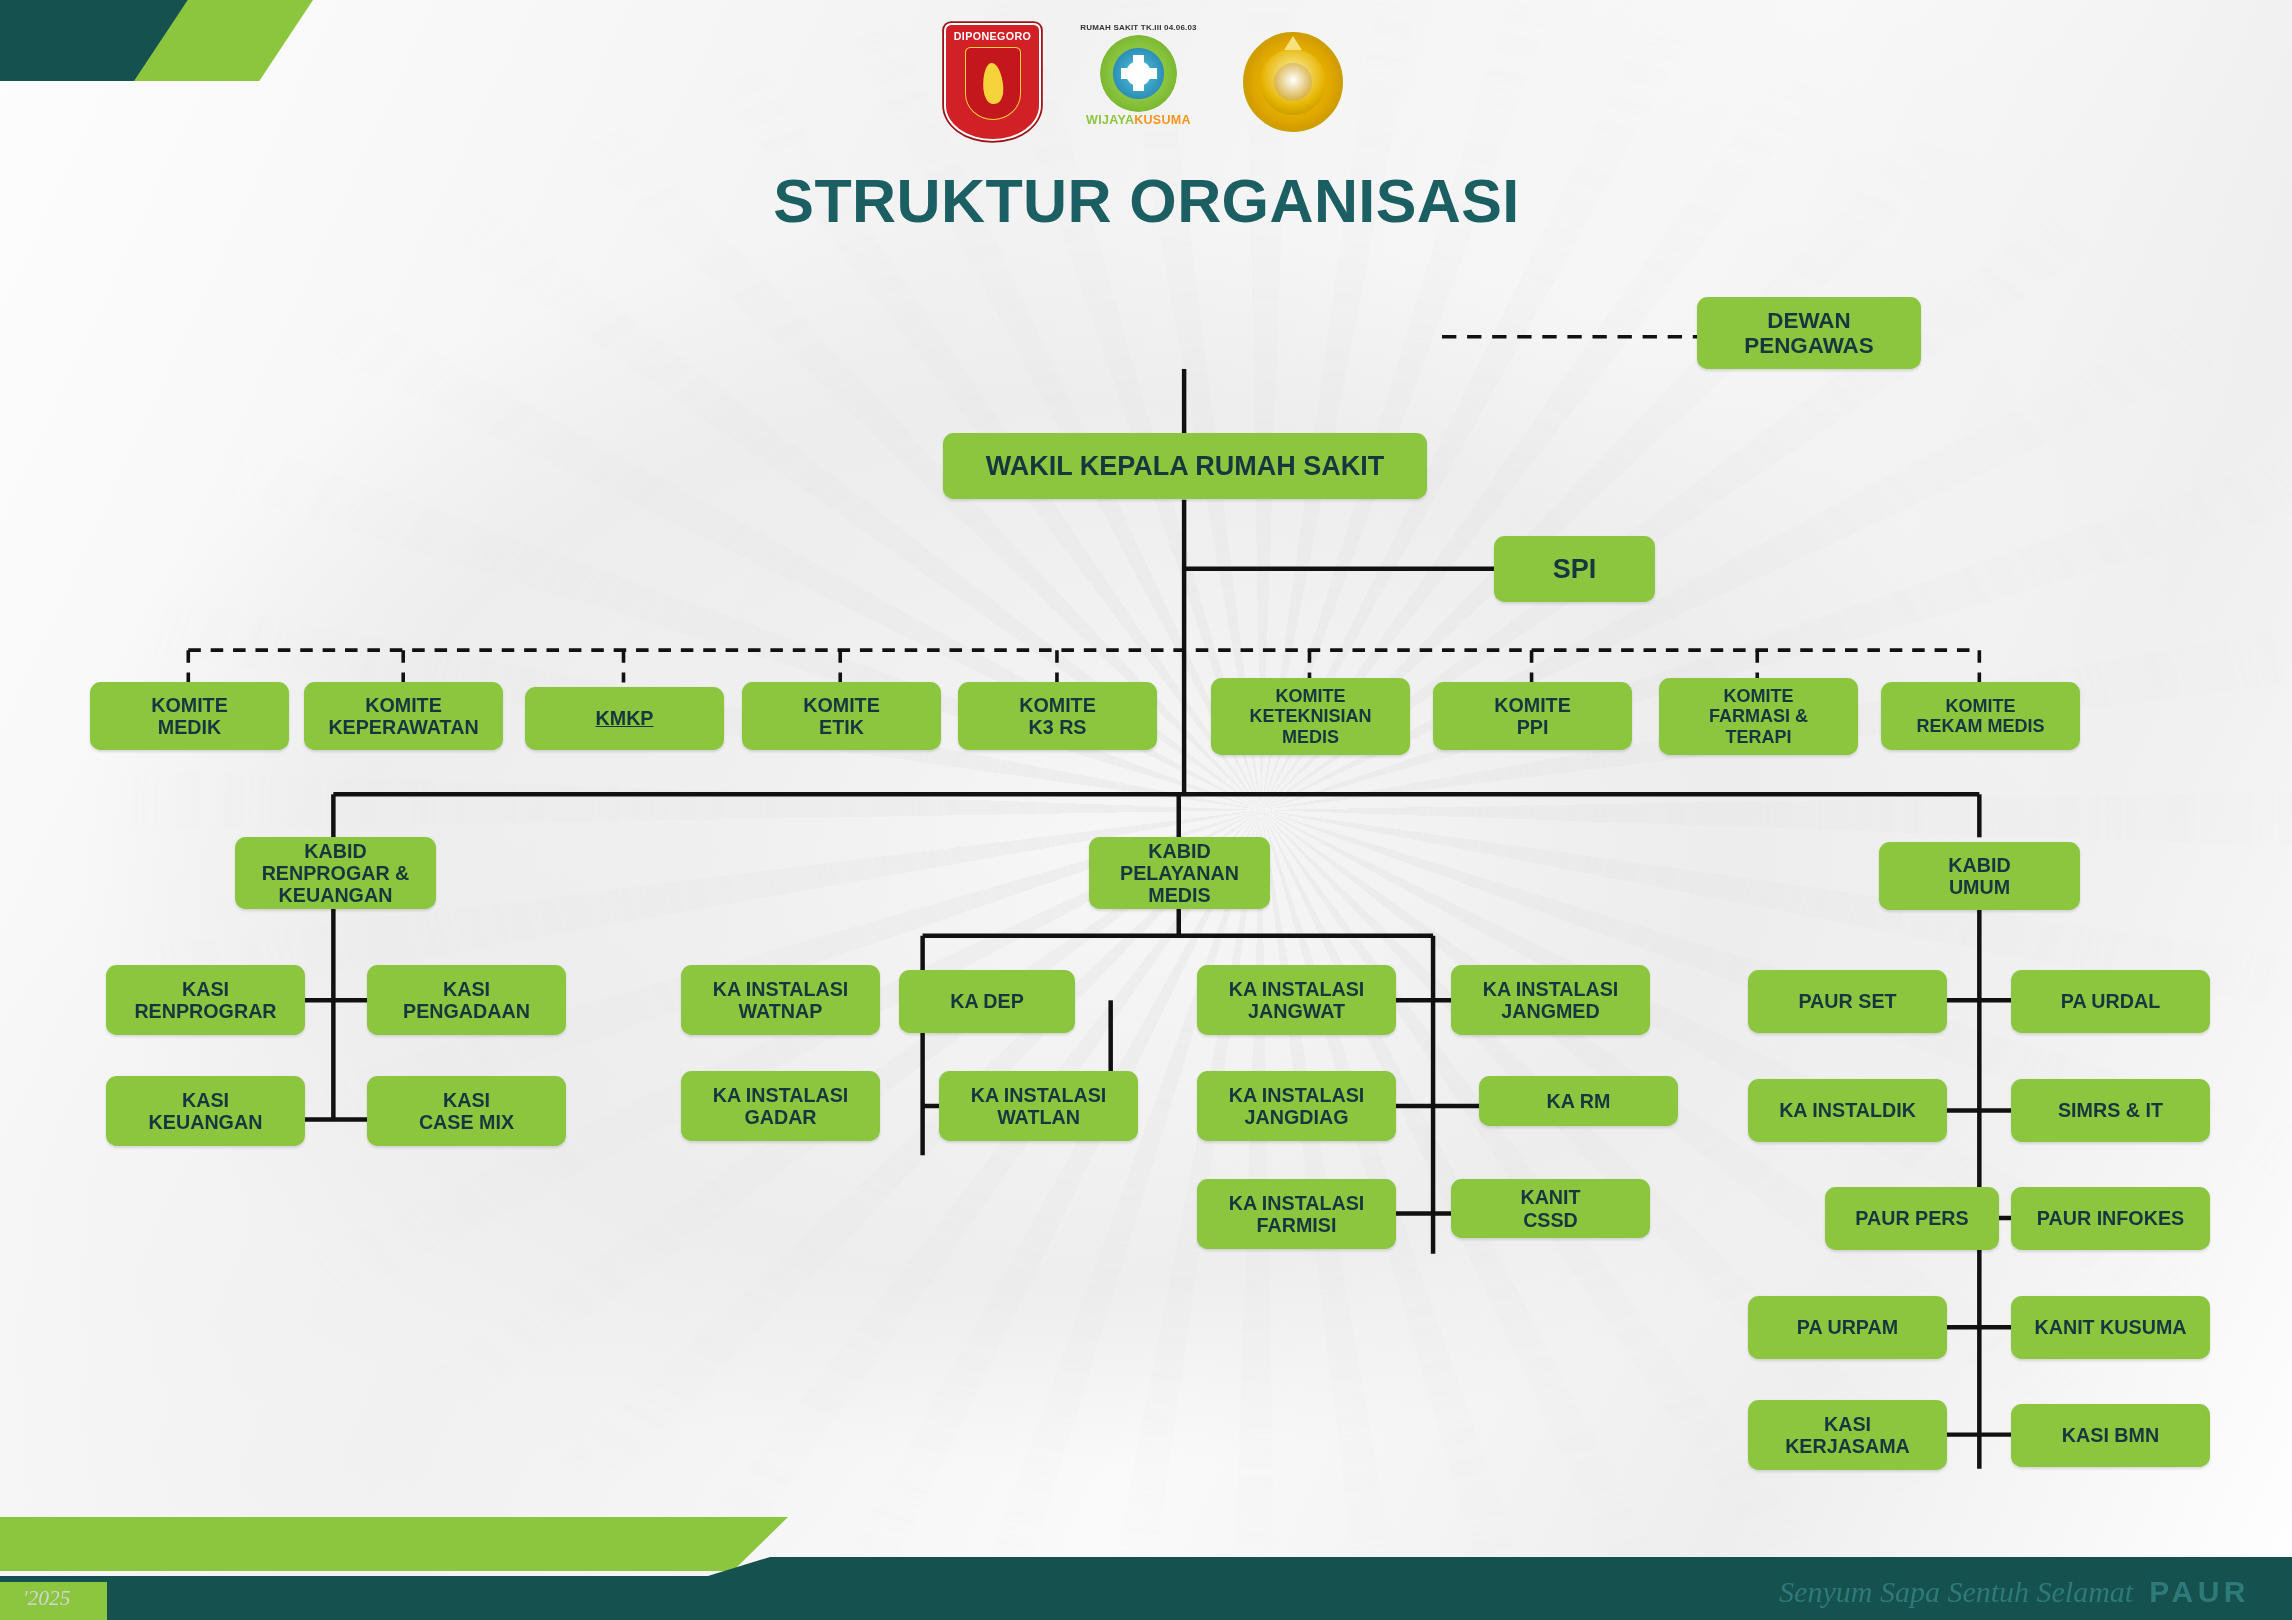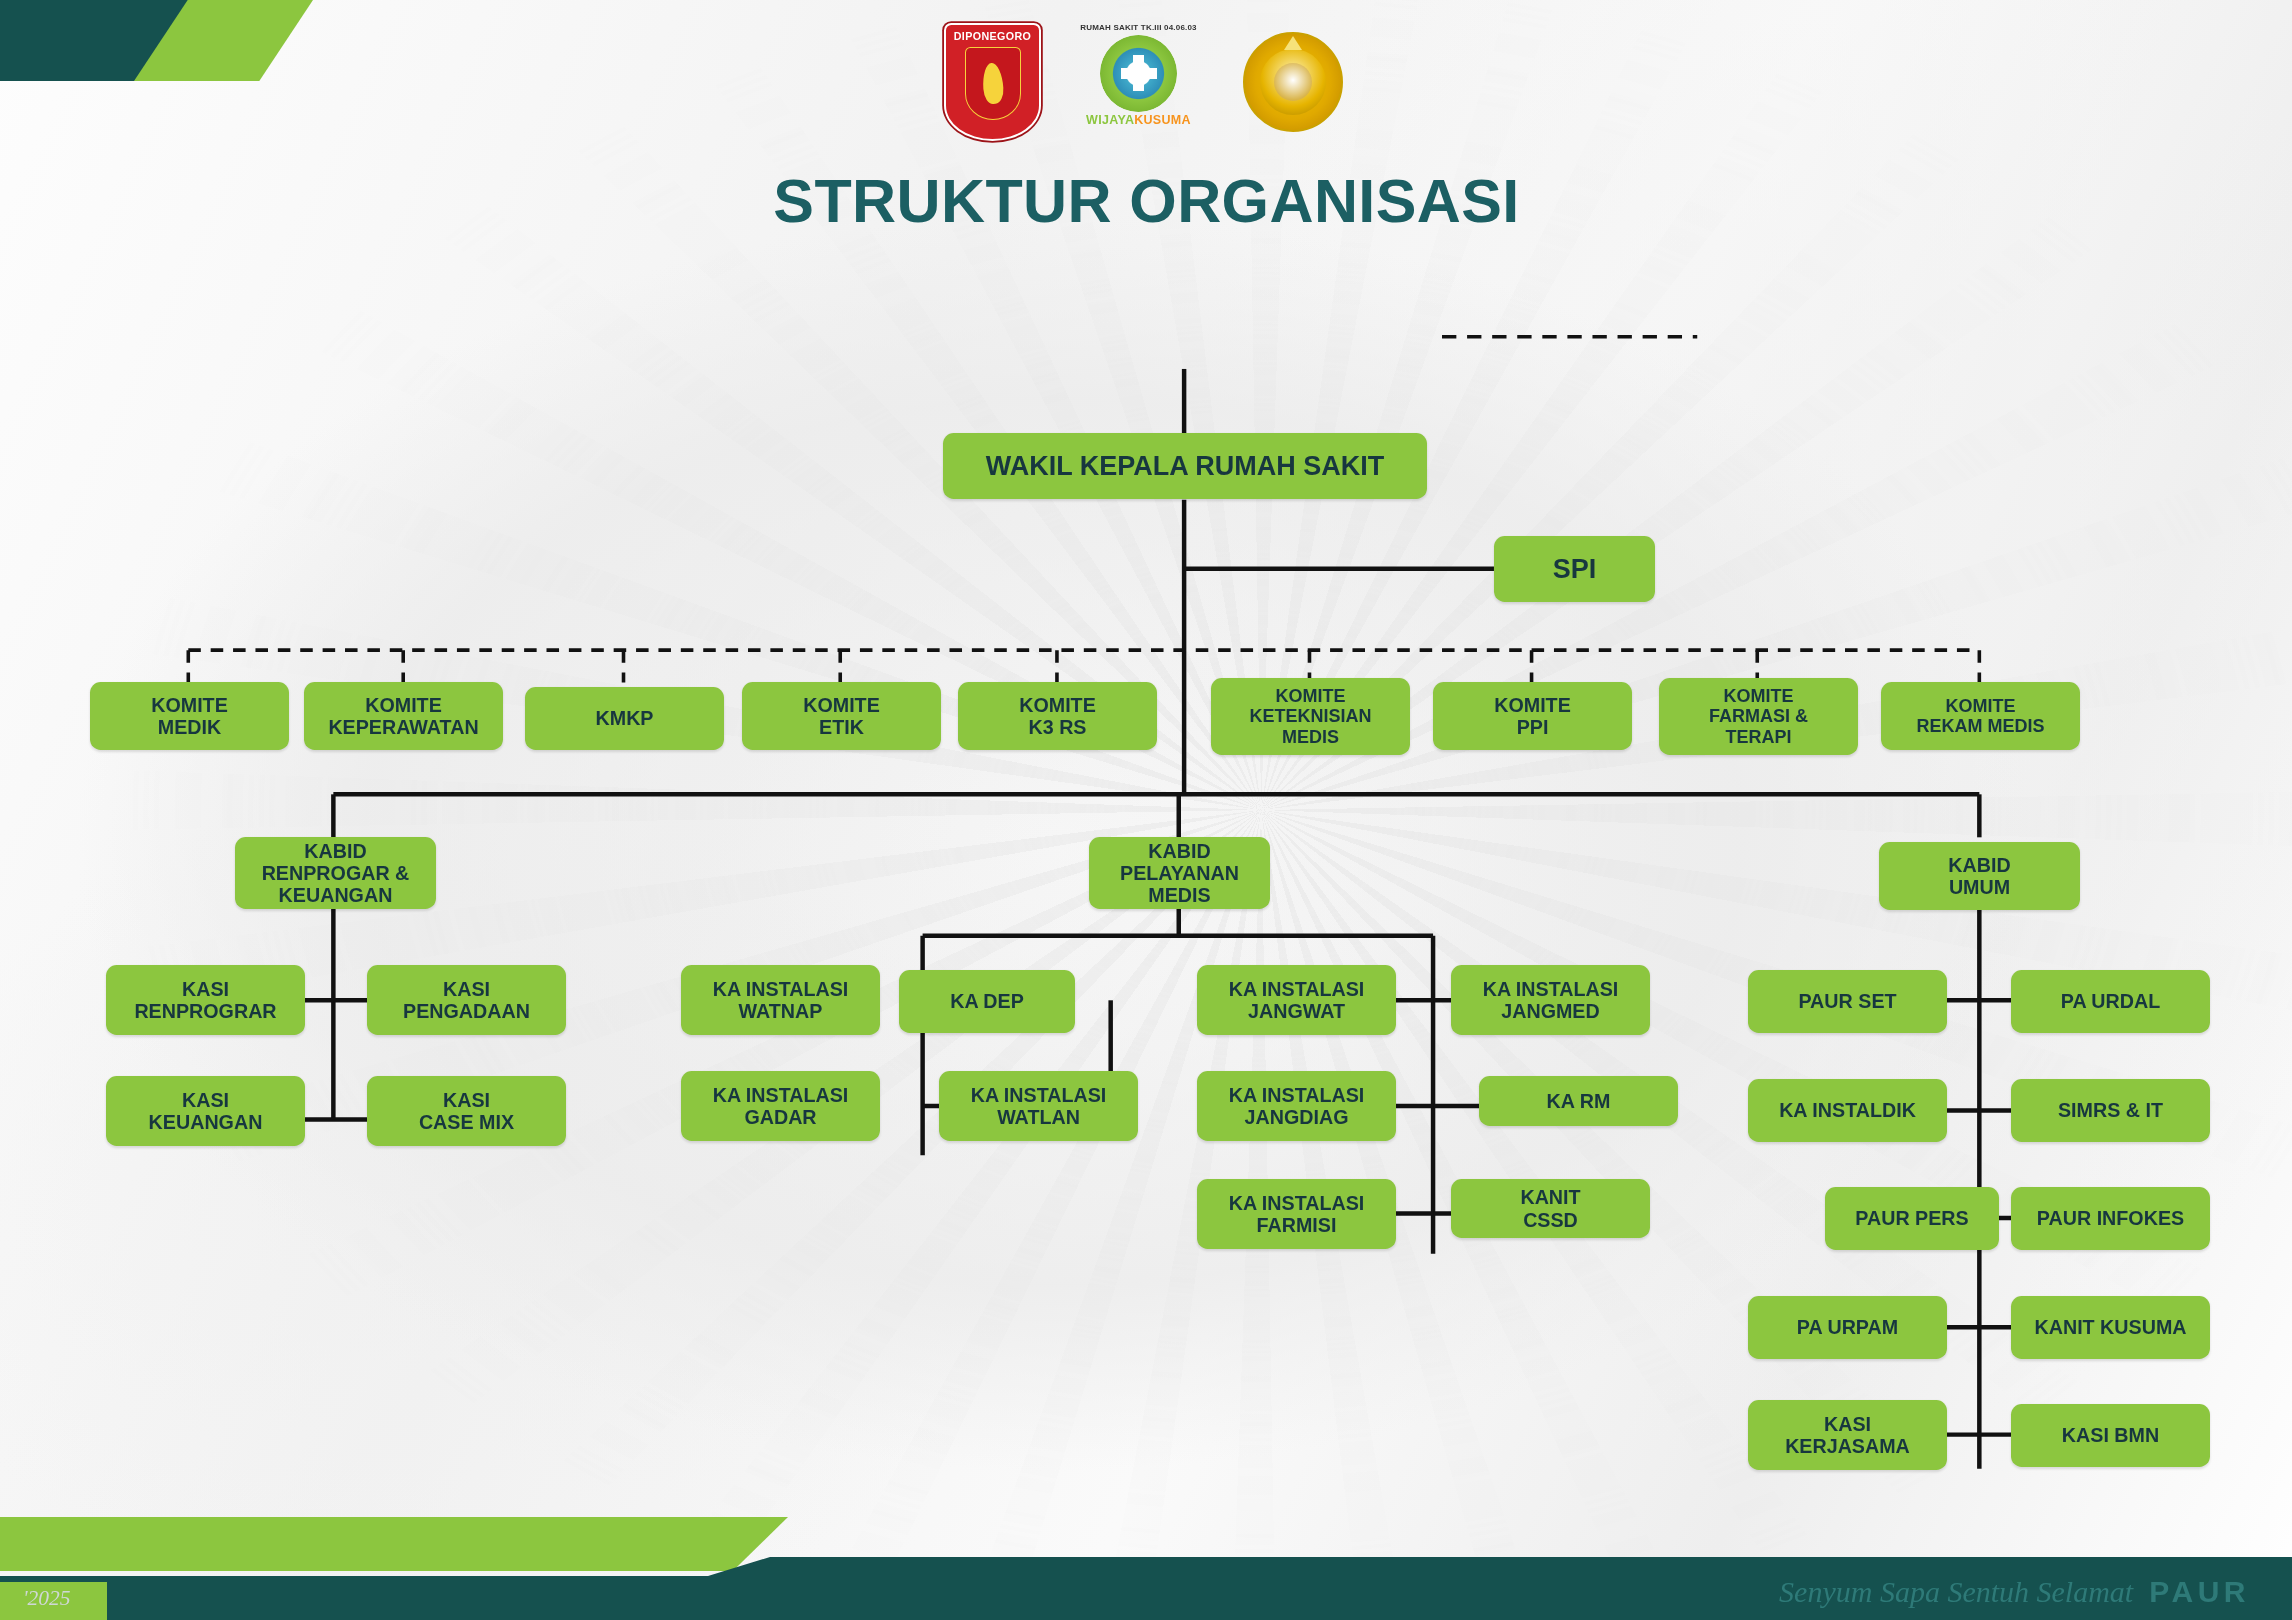--- a/index.html
+++ b/index.html
@@ -271,30 +271,32 @@
 
     <line x1="2210" y1="1015" x2="2210" y2="1640" stroke="#111" stroke-width="5"></line>
     <line x1="2085" y1="1117" x2="2335" y2="1117" stroke="#111" stroke-width="5"></line>
     <line x1="2085" y1="1240" x2="2335" y2="1240" stroke="#111" stroke-width="5"></line>
     <line x1="2085" y1="1360" x2="2335" y2="1360" stroke="#111" stroke-width="5"></line>
     <line x1="2085" y1="1482" x2="2335" y2="1482" stroke="#111" stroke-width="5"></line>
     <line x1="2085" y1="1602" x2="2335" y2="1602" stroke="#111" stroke-width="5"></line>
   </svg>
 
 
+  <div class="node md" style="left:1697px; top:297px; width:224px; height:72px; white-space:pre-line;">DEWAN
+PENGAWAS</div>
 
   <div class="node lg" style="left:943px; top:433px; width:484px; height:66px;">WAKIL KEPALA RUMAH SAKIT</div>
 
   <div class="node lg" style="left:1494px; top:536px; width:161px; height:66px;">SPI</div>
 
   <div class="node sm" style="left:90px; top:682px; width:199px; height:68px; white-space:pre-line;">KOMITE
 MEDIK</div>
   <div class="node sm" style="left:304px; top:682px; width:199px; height:68px; white-space:pre-line;">KOMITE
 KEPERAWATAN</div>
-  <div class="node sm" style="left:525px; top:687px; width:199px; height:63px;">KMKP</div>
+  <div class="node sm" style="left:525px; top:687px; width:199px; height:63px;text-decoration:underline;">KMKP</div>
   <div class="node sm" style="left:742px; top:682px; width:199px; height:68px; white-space:pre-line;">KOMITE
 ETIK</div>
   <div class="node sm" style="left:958px; top:682px; width:199px; height:68px; white-space:pre-line;">KOMITE
 K3 RS</div>
   <div class="node xs" style="left:1211px; top:678px; width:199px; height:77px; white-space:pre-line;">KOMITE
 KETEKNISIAN
 MEDIS</div>
   <div class="node sm" style="left:1433px; top:682px; width:199px; height:68px; white-space:pre-line;">KOMITE
 PPI</div>
   <div class="node xs" style="left:1659px; top:678px; width:199px; height:77px; white-space:pre-line;">KOMITE

